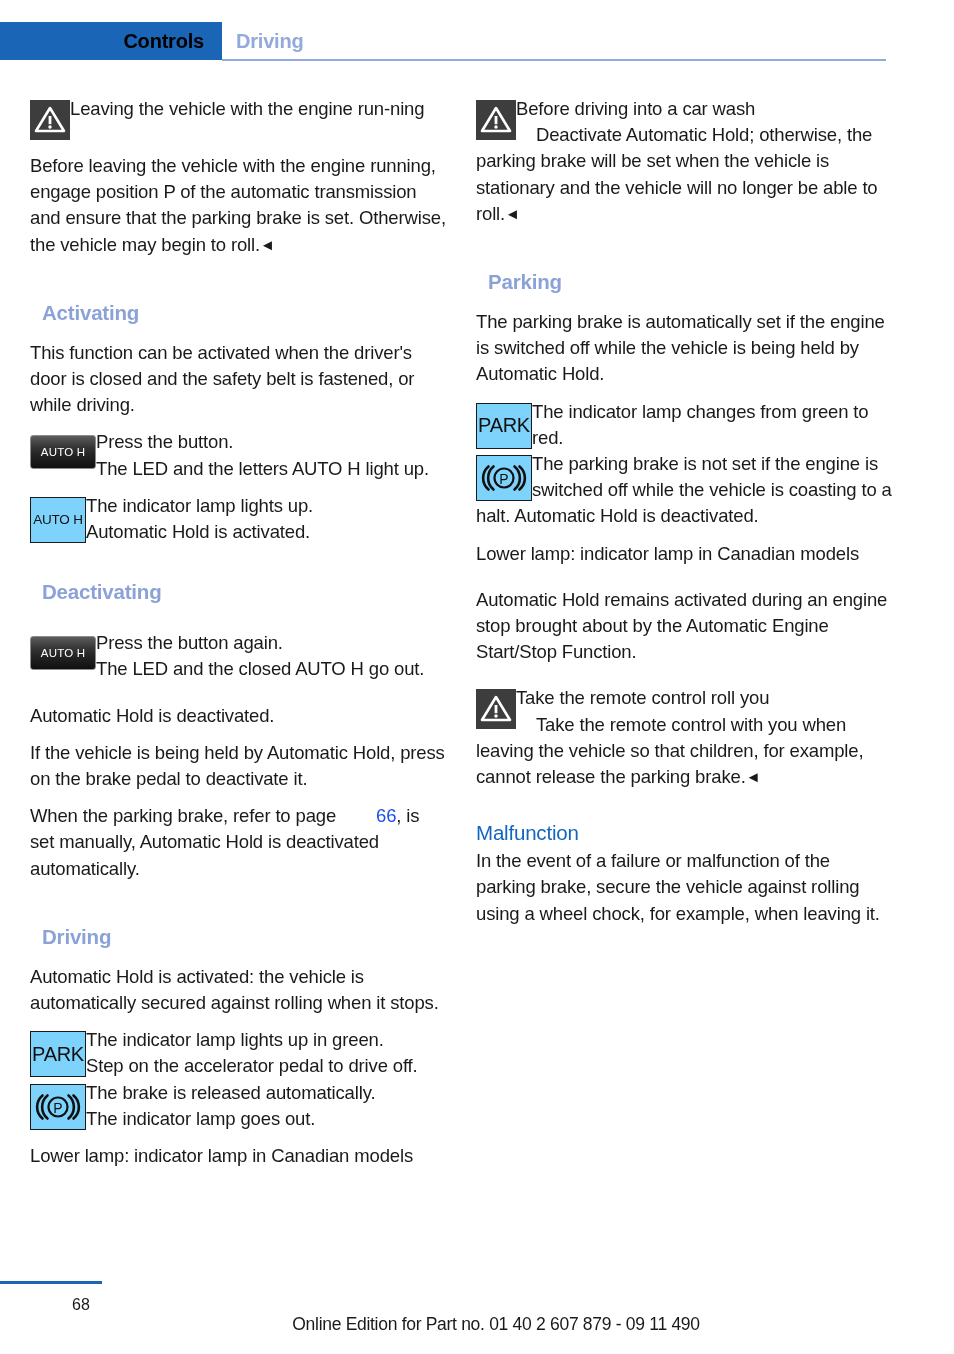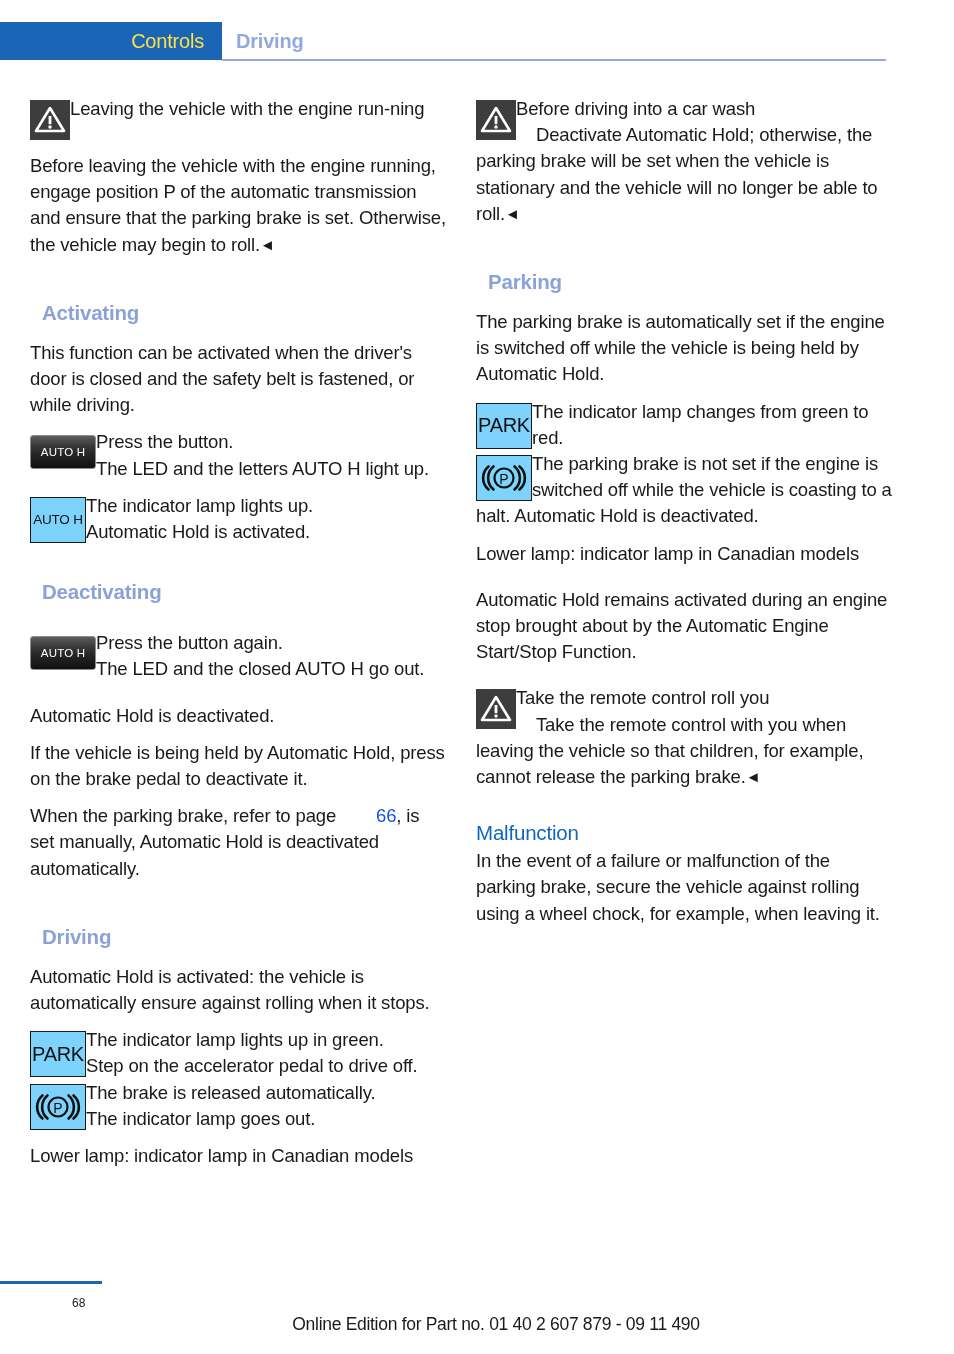--- a/index.html
+++ b/index.html
@@ -29,22 +29,22 @@
     top: 22px;
     width: 222px;
     height: 38px;
     background: #1b65b7;
   }
   .header-tab-label {
     position: absolute;
     right: 18px;
     top: 8px;
     font-size: 20px;
-    font-weight: normal;
-    color: #fde047;
+    font-weight: bold;
+    color: #000000;
     letter-spacing: -0.2px;
     margin-left: 40px;
   }
   .header-section {
     position: absolute;
     left: 236px;
     top: 30px;
     font-size: 20px;
     font-weight: bold;
     color: #93a9dd;
@@ -174,21 +174,21 @@
     left: 0;
     top: 17px;
     width: 102px;
     height: 3px;
     background: #1b65b7;
   }
   .footer-pageno {
     position: absolute;
     left: 72px;
     top: 32px;
-    font-size: 12px;
+    font-size: 16px;
     color: #1a1a1a;
   }
   .footer-edition {
     position: absolute;
     left: 0;
     top: 50px;
     width: 954px;
     text-align: center;
     font-size: 17.5px;
     color: #1a1a1a;
@@ -264,21 +264,21 @@
   <div class="gap-md"></div>
   <p>Automatic Hold is deactivated.</p>
   <div class="gap-sm"></div>
   <p>If the vehicle is being held by Automatic Hold, press on the brake pedal to deactivate it.</p>
   <div class="gap-sm"></div>
   <p><span>When the parking brake, refer to page </span><a class="pagelink">66</a><span>, is set manually, Automatic Hold is deactivated automatically.</span></p>
 
   <div class="gap-lg"></div>
 
   <h3 class="heading-sub">Driving</h3>
-  <p>Automatic Hold is activated: the vehicle is automatically ensure against rolling when it stops.</p>
+  <p>Automatic Hold is activated: the vehicle is automatically secured against rolling when it stops.</p>
 
   <div class="gap-sm"></div>
 
   <div class="icon-para clearfix">
     <div class="icon-block lamp-box lamp-park">
       <span>PARK</span>
     </div>
     <p>The indicator lamp lights up in green.</p>
     <p>Step on the accelerator pedal to drive off.</p>
   </div>

